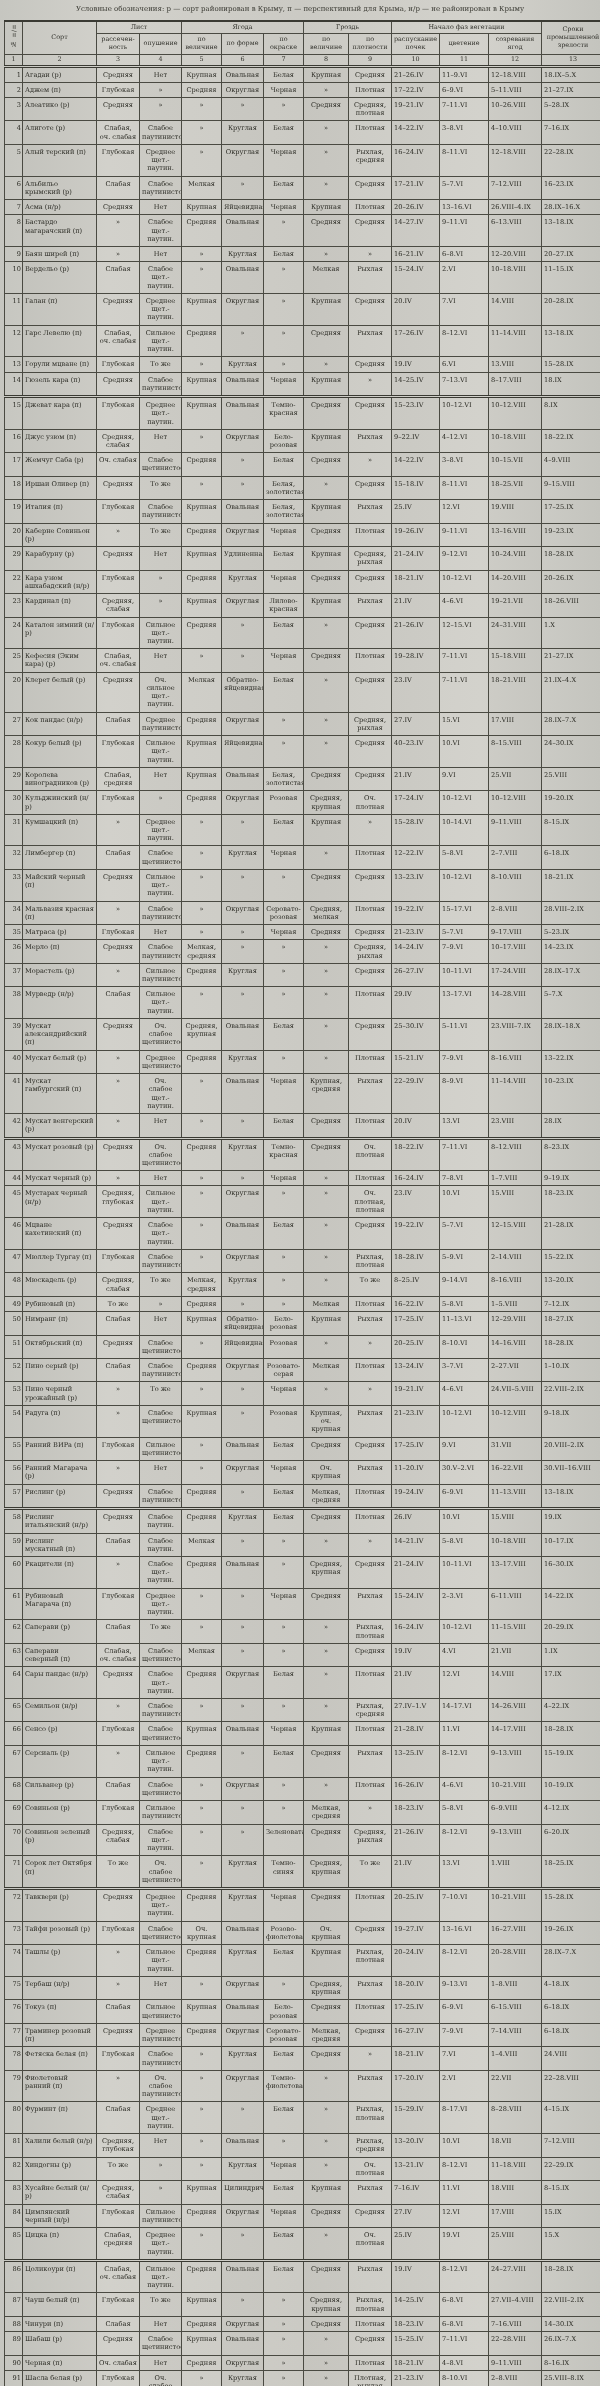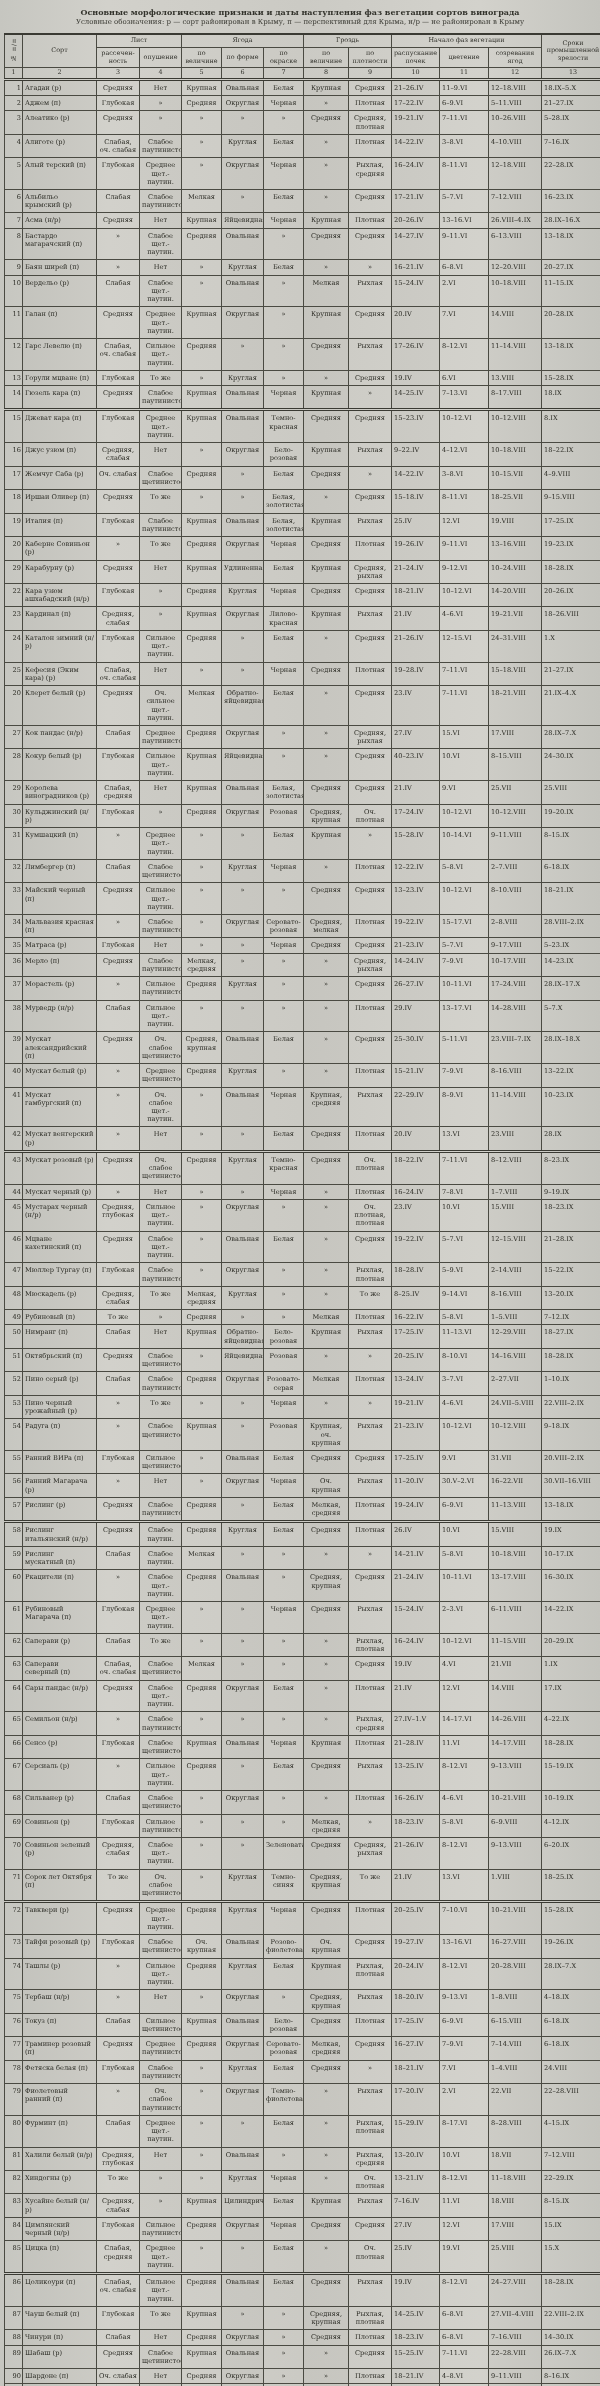--- a/index.html
+++ b/index.html
@@ -24,21 +24,20 @@
   tbody td.c1{text-align:left;}
   tbody td.c2,tbody td.c3,tbody td.c4,tbody td.c5,tbody td.c6,tbody td.c7,tbody td.c8{text-align:center;}
   tbody td.c9,tbody td.c10,tbody td.c11,tbody td.c12{text-align:left;}
   tbody td:nth-child(even){background:rgba(0,0,0,0.025);}
   tbody tr.sect td{border-top:3px double #3a3a33;}
 </style>
 </head>
 <body>
 
 <div class="page">
-  <div class="title">Основные морфологические признаки и даты наступления фаз вегетации сортов винограда</div>
   <div class="legend">Условные обозначения: р — сорт районирован в Крыму, п — перспективный для Крыма, н/р — не районирован в Крыму</div>
 
   <table>
     <colgroup>
       <col class="c0">
         <col class="c1">
         <col class="c2">
         <col class="c3">
         <col class="c4">
       <col class="c5">
@@ -1419,21 +1418,21 @@
           <td class="c6">»</td>
           <td class="c7">»</td>
           <td class="c8">Средняя</td>
           <td class="c9">15–25.IV</td>
           <td class="c10">7–11.VI</td>
           <td class="c11">22–28.VIII</td>
           <td class="c12">26.IX–7.X</td>
         </tr>
         <tr>
           <td class="c0">90</td>
-          <td class="c1">Шардоне (п)</td>
+          <td class="c1">Черная (п)</td>
           <td class="c2">Оч. слабая</td>
           <td class="c3">Нет</td>
           <td class="c4">Средняя</td>
           <td class="c5">Округлая</td>
           <td class="c6">»</td>
           <td class="c7">»</td>
           <td class="c8">Плотная</td>
           <td class="c9">18–21.IV</td>
           <td class="c10">4–8.VI</td>
           <td class="c11">9–11.VIII</td>

